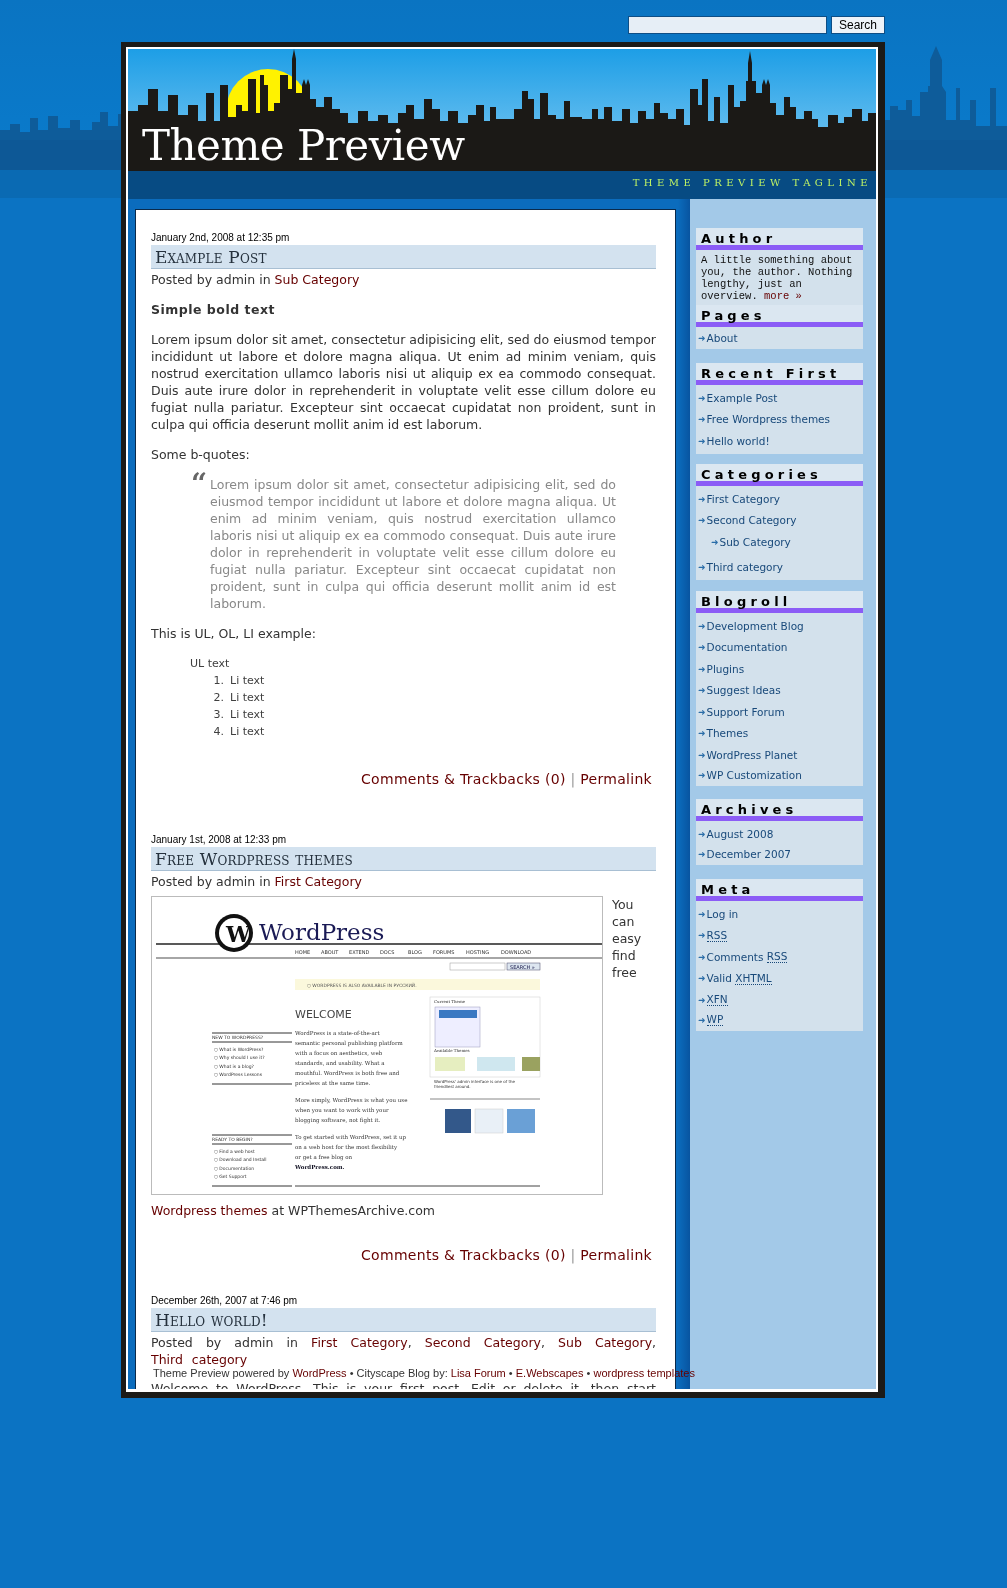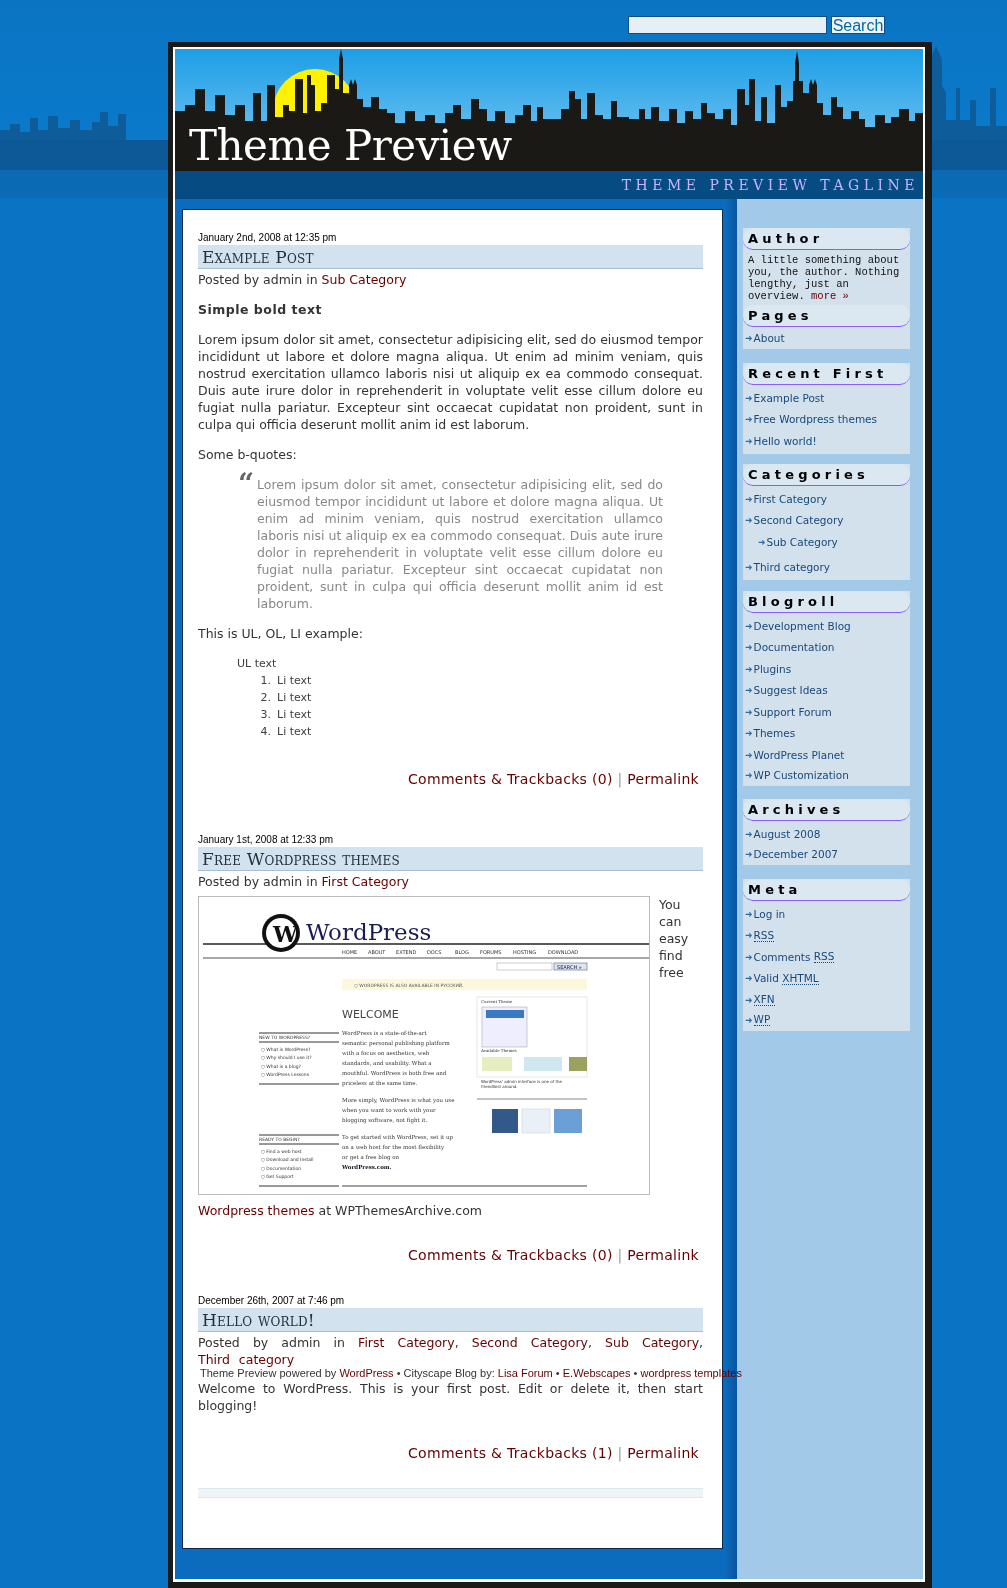--- a/index.html
+++ b/index.html
@@ -16,44 +16,44 @@
   .bg-band-lower { position: absolute; left: 0; top: 198px; width: 1007px; height: 1390px; background: #0b73c3; }
 
   
   .top-search { position: absolute; left: 628px; top: 16px; display: flex; gap: 4px; }
   .top-search input {
     width: 199px; height: 18px; border: 1px solid #0d4e86; background: #e6eef6;
     font-family: "Liberation Sans", sans-serif; font-size: 12px; padding: 0 3px;
   }
   .top-search button {
     width: 54px; height: 18px; border: 1px solid #0d4e86; background: #eef3f9;
-    font-family: "Liberation Sans", sans-serif; font-size: 16px; color: #0369a1; cursor: pointer;
+    font-family: "Liberation Sans", sans-serif; font-size: 12px; color: #000000; cursor: pointer;
   }
 
   
   .frame {
-    position: absolute; left: 121px; top: 42px; width: 764px; height: 1546px;
-    background: #1c1a17; padding: 5px 5px 6px 5px; margin-left: 47px;
+    position: absolute; left: 121px; top: 42px; width: 764px; height: 1356px;
+    background: #1c1a17; padding: 5px 5px 6px 5px;
   }
   .frame-inner {
     position: relative; width: 752px; height: 100%;
     border: 2px solid #fff; border-bottom: 3px solid #fff;
     background: #0b6cbd; overflow: hidden;
   }
   
   .header { position: absolute; left: 0; top: 0; width: 748px; height: 122px; background: linear-gradient(#1d9ee6 0%, #5ab9ee 60%, #6cc3f0 100%); overflow: hidden; }
   .header svg { position: absolute; left: 0; top: 0; }
   .site-title {
     position: absolute; left: 14px; top: 76px; font-family: "DejaVu Serif", "Liberation Serif", serif;
     font-size: 42px; color: #fff; letter-spacing: -0.5px; line-height: 1;
   }
   .tagline-bar { position: absolute; left: 0; top: 122px; width: 748px; height: 28px; background: #074b83; }
   .tagline {
     position: absolute; right: 4px; top: 6px; font-family: "DejaVu Serif", serif;
-    font-size: 14px; color: #c4b5fd; letter-spacing: 4.5px;
+    font-size: 10px; color: #bef264; letter-spacing: 4.5px;
   }
 
   
   .main-bg { position: absolute; left: 0; top: 150px; width: 560px; bottom: 0; background: #0b6cbd; }
   .sidebar-bg { position: absolute; left: 560px; top: 150px; width: 188px; bottom: 0; background: #a3c9e8; }
   .sidebar-shadow { position: absolute; left: 550px; top: 150px; width: 12px; bottom: 0; background: linear-gradient(90deg, #0b6cbd, #0854a0); }
 
   .content {
     position: absolute; left: 7px; top: 160px; width: 541px; height: 1340px;
     background: #fff; border: 1px solid #0a2a4b;
@@ -87,23 +87,23 @@
   .wp-shot { position: absolute; left: 0; top: 62px; width: 452px; height: 299px; border: 1px solid #bbb; background: #fff; overflow: hidden; }
   .wp-side-text { position: absolute; left: 461px; top: 62px; width: 40px; font-size: 12.5px; line-height: 17px; color: #333; }
 
   .content-bottom-bar { position: absolute; left: 15px; top: 1278px; width: 505px; height: 10px; background: #eef4f7; border-top: 1px solid #dde8ee; border-bottom: 1px solid #dde8ee; }
   .site-footer { position: absolute; left: 25px; top: 1318px; font-family: "Liberation Sans", sans-serif; font-size: 11px; color: #333; white-space: nowrap; z-index: 3; }
   .site-footer a { color: #660000; text-decoration: none; }
 
   
   .widget { position: absolute; left: 568px; width: 167px; background: #d3e1ec; }
   .widget-title {
-    height: 22px; background: #dbe7f1; border-bottom: 1px solid #8b5cf6;
+    height: 22px; background: #dbe7f1; border-bottom: 5px solid #8b5cf6;
     font-family: "DejaVu Sans", sans-serif; font-weight: bold; font-size: 13px; color: #000;
-    letter-spacing: 4.2px; padding-left: 5px; line-height: 22px; border-radius: 10px;
+    letter-spacing: 4.2px; padding-left: 5px; line-height: 22px;
   }
   .widget-body { padding: 2px 4px 2px 2px; font-size: 10.5px; color: #000; }
   .widget-text { padding: 4px 4px 3px 5px; font-size: 10.5px; line-height: 12px; color: #111; font-family: Liberation Mono, monospace; }
   .widget-text a { color: #660000; text-decoration: none; }
   .wlink { display: flex; align-items: center; height: 21.5px; color: #18497a; text-decoration: none; font-size: 10.5px; }
   .wlink.sub { padding-left: 13px; }
   .arrow { color: #2a6da8; font-size: 9px; margin-right: 1px; }
   abbr { text-decoration: none; border-bottom: 1px dotted #18497a; }
 </style>
 </head>

